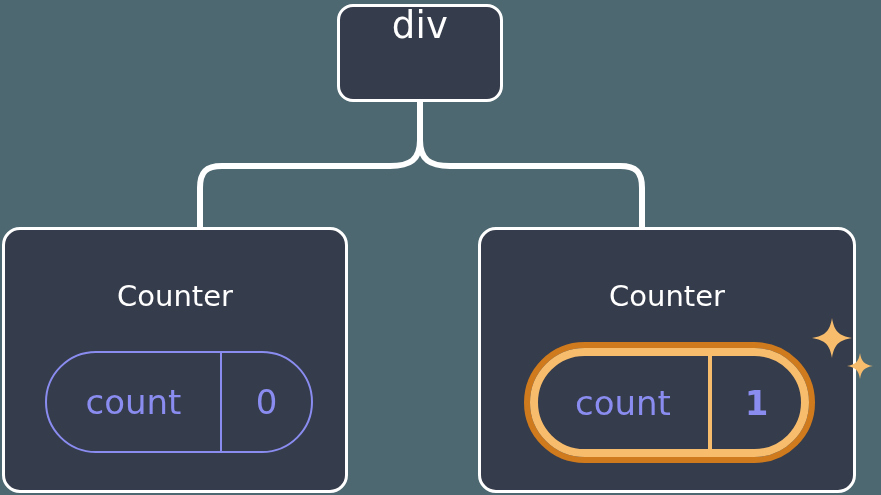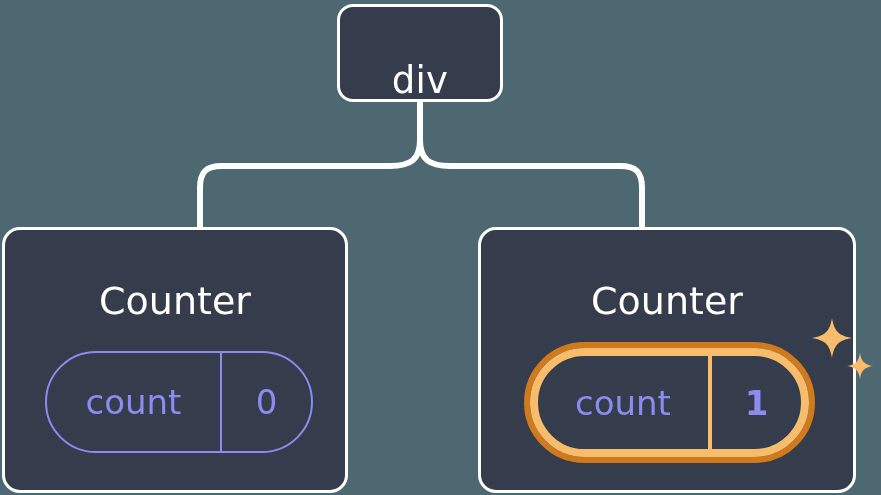--- a/index.html
+++ b/index.html
@@ -37,21 +37,21 @@
     background: #353c4b;
     border: 3px solid #ffffff;
     border-radius: 16px;
   }
   .node-root {
     left: 337px;
     top: 4px;
     width: 166px;
     height: 98px;
     display: flex;
-    align-items: flex-end;
+    align-items: flex-start;
     justify-content: center;
   }
   .node-label-root {
     color: #ffffff;
     font-size: 37px;
     font-weight: 400;
     letter-spacing: 0.2px;
     line-height: 1;
   }
 
@@ -63,21 +63,21 @@
   .node-child-left  { left: 2px;   width: 346px; }
   .node-child-right { left: 478px; width: 378px; }
 
   .child-title {
     position: absolute;
     left: 0;
     right: 0;
     top: 52px;
     text-align: center;
     color: #ffffff;
-    font-size: 38px;
+    font-size: 29px;
     font-weight: 400;
     line-height: 1;
   }
 
   
   .pill {
     position: absolute;
     box-sizing: border-box;
     display: flex;
     align-items: stretch;

